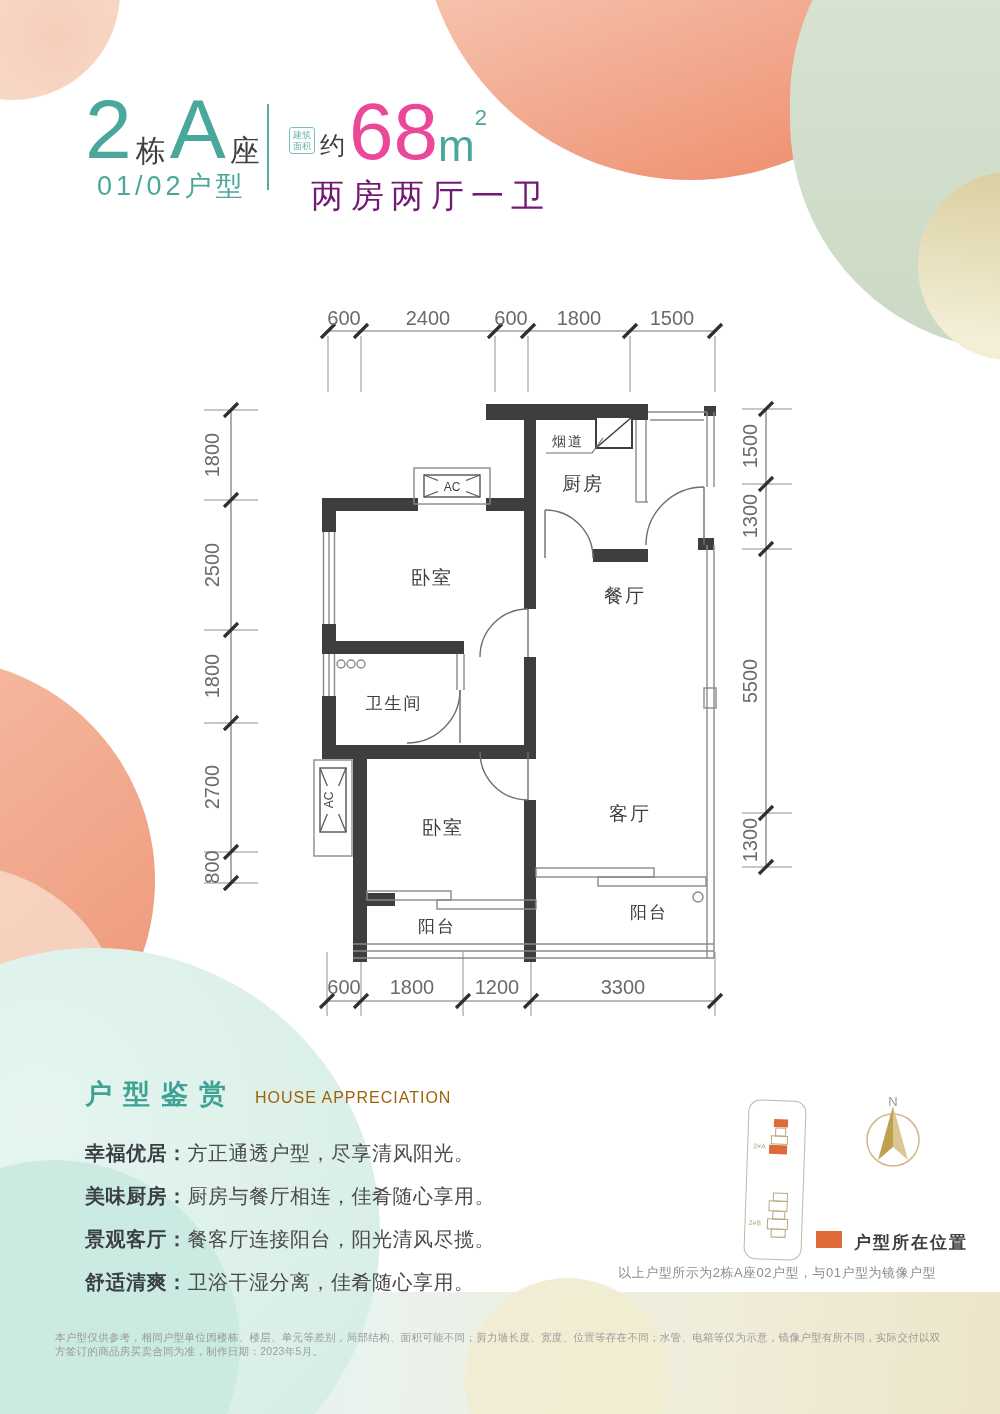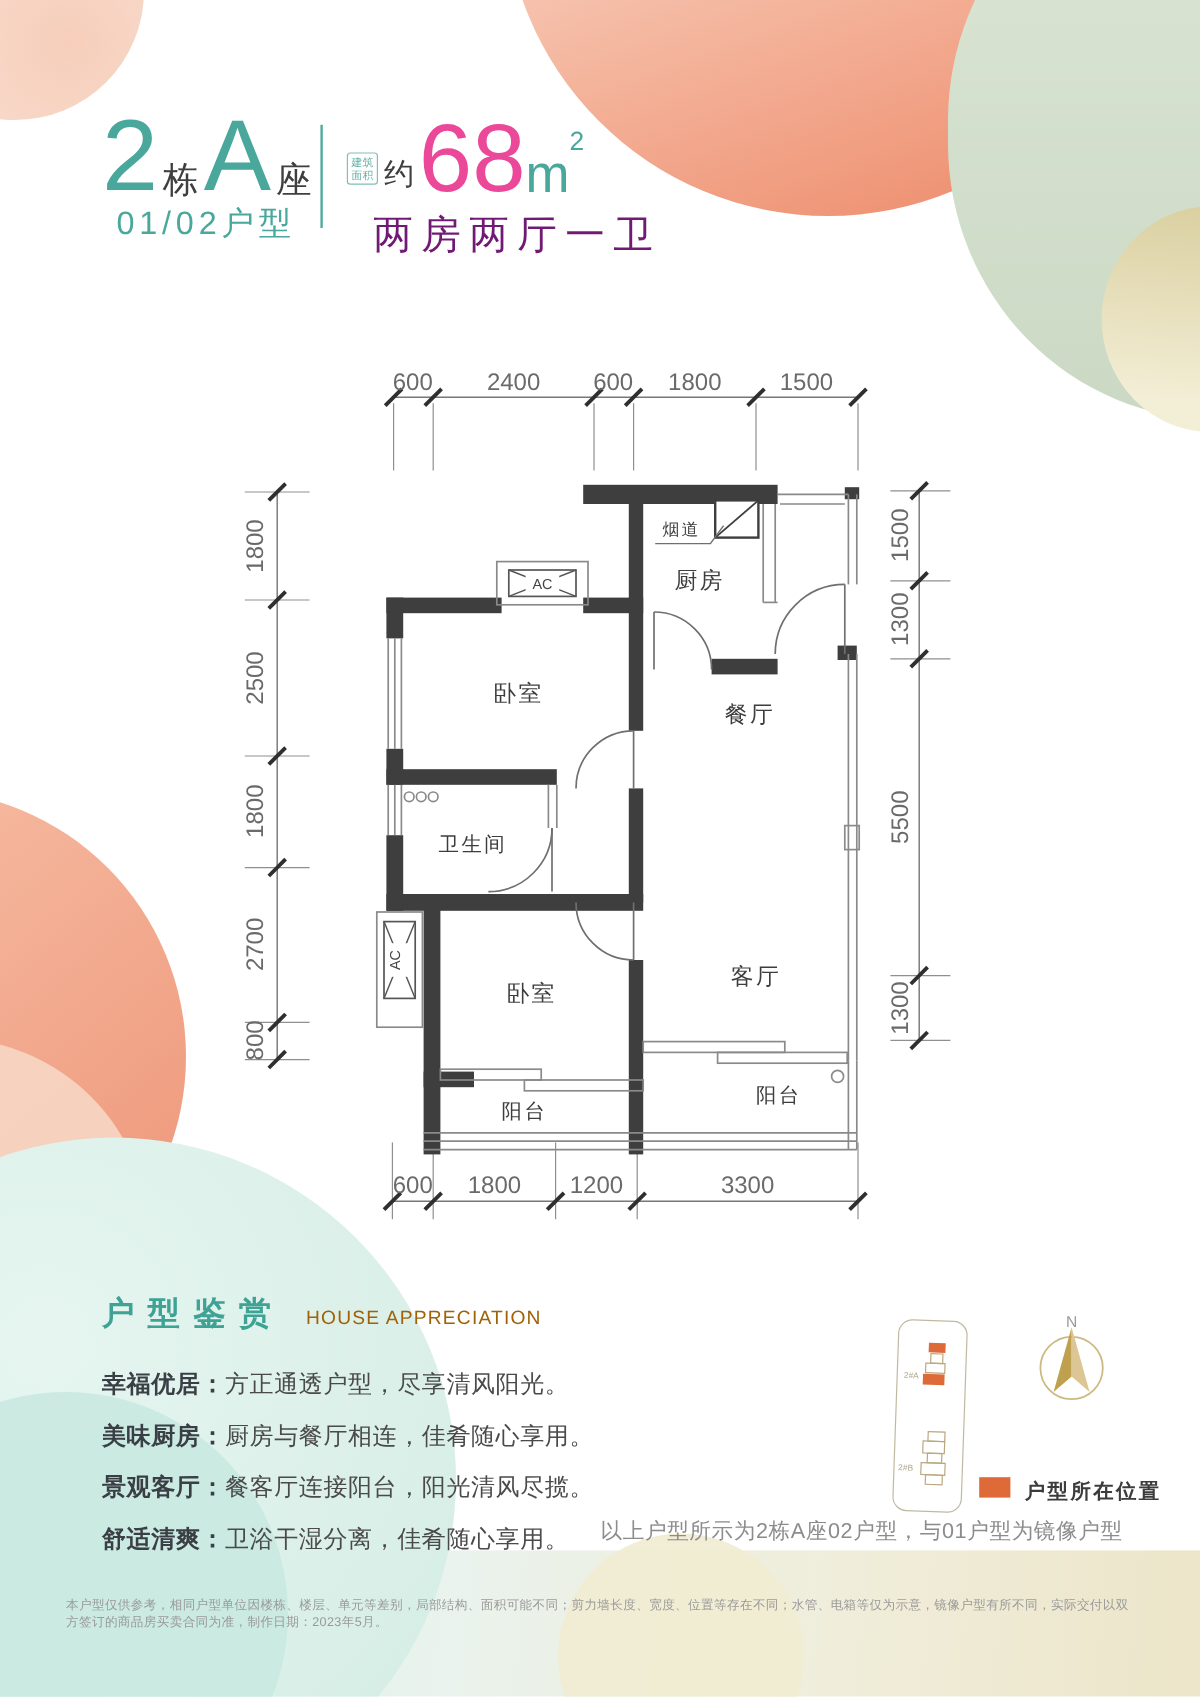--- a/index.html
+++ b/index.html
@@ -31,21 +31,21 @@
   .appre-en{font-size:16px;color:#a16207;letter-spacing:1px;}
   .features{margin-top:28px;}
   .feat{font-size:20px;color:#4a4a4a;margin-bottom:16px;letter-spacing:0.5px;}
   .feat b{color:#3a3f45;margin-top:27px;}
   
   .siteplan{position:absolute;left:746px;top:1100px;width:56px;height:158px;border:1.5px solid #c0b9a2;border-radius:12px;transform:rotate(2deg);}
   .compass{position:absolute;left:858px;top:1092px;width:70px;height:80px;}
   .legend{position:absolute;left:816px;top:1231px;display:flex;}
   .legend-swatch{width:26px;height:17px;background:#DD6A38;margin-right:12px;}
   .legend-label{font-size:17px;font-weight:bold;color:#3c3c3c;letter-spacing:2px;}
-  .caption{position:absolute;left:500px;top:1264px;width:436px;text-align:center;font-size:18px;color:#8c8c8c;letter-spacing:0.5px;}
+  .caption{position:absolute;left:500px;top:1264px;width:436px;text-align:right;font-size:13px;color:#8c8c8c;letter-spacing:0.5px;}
   
   .band{position:absolute;left:0;top:1292px;width:1000px;height:122px;background:linear-gradient(95deg,#D5ECE6 0%,#E9F3EE 35%,#F0EDDA 70%,#ECE5C9 100%);z-index:0;}
   .disclaimer{position:absolute;left:55px;top:1331px;width:895px;font-size:10.5px;color:#9a9a9a;letter-spacing:0.3px;z-index:3;}
 </style>
 </head>
 <body>
 
 <div class="page">
 
   <div class="band"></div>

